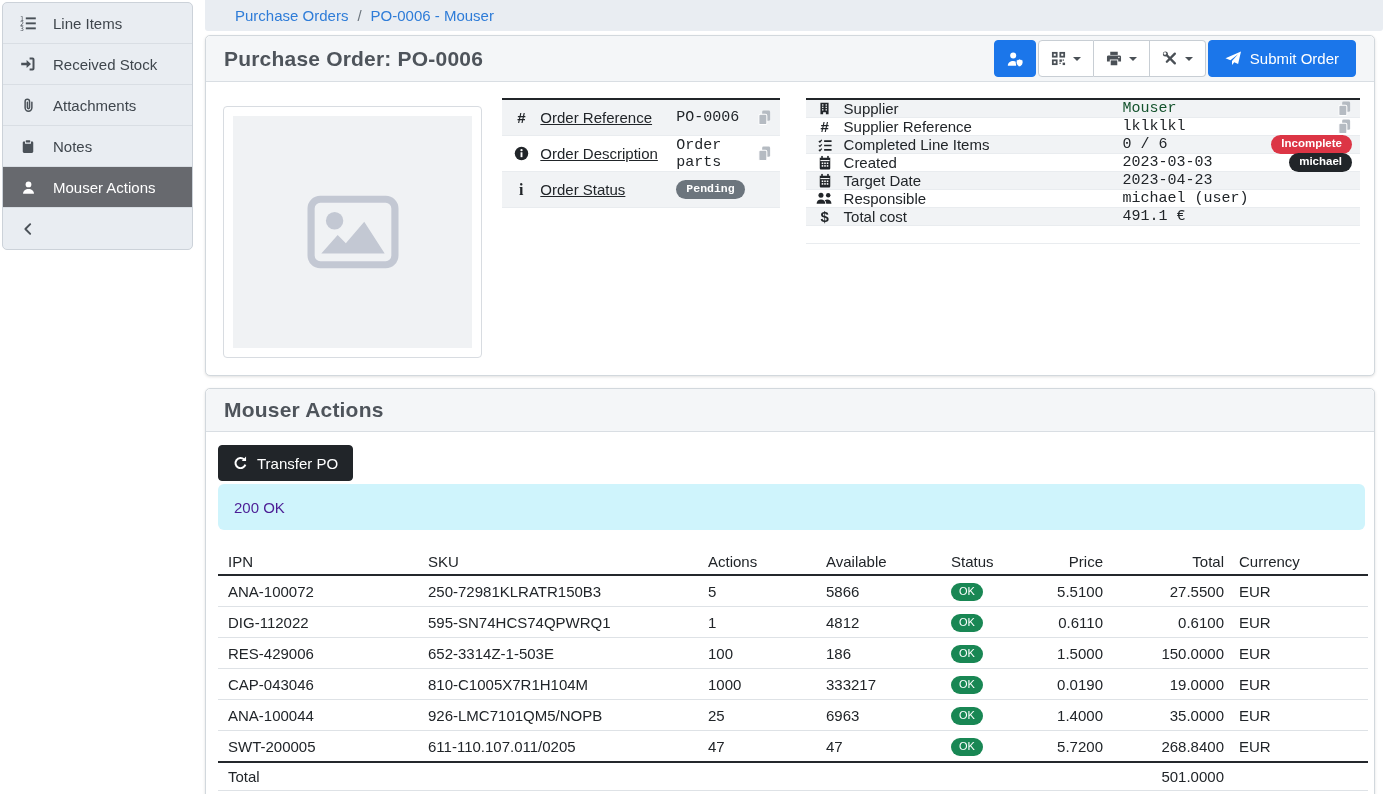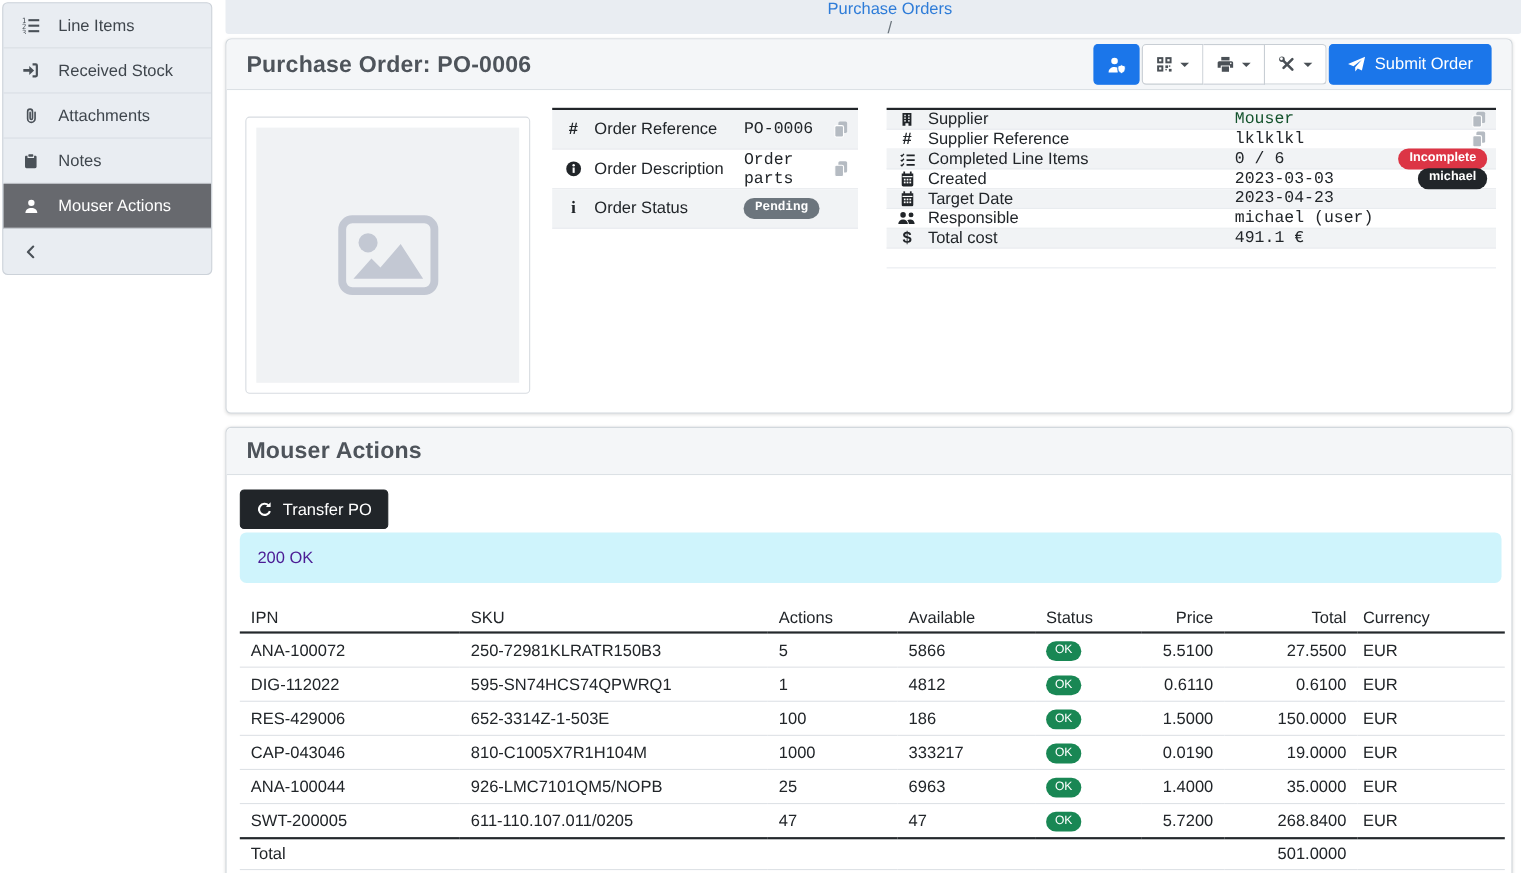--- a/index.html
+++ b/index.html
@@ -13,21 +13,21 @@
   .side-item { height:41px; display:flex; align-items:center;
                border-bottom:1px solid #d9dee4; color:#3f464d; font-size:15px; cursor:pointer; }
   .side-item:last-child { border-bottom:none; }
   .side-item .icon { width:50px; display:flex; justify-content:center; align-items:center; color:#4a5158; }
   .side-item.active { background:#67696e; color:#fff; }
   .side-item.active .icon { color:#fff; }
 
   
   .crumbbar { position:absolute; left:205px; top:0; width:1178px; height:31px;
               background:#e9edf2; display:flex; align-items:center; padding-left:30px;
-              font-size:15px; border-radius:0 0 3px 3px;flex-direction:column; }
+              font-size:15px; border-radius:0 0 3px 3px; }
   .crumbbar a { color:#2e7cd8; text-decoration:none; cursor:pointer; }
   .crumbbar .sep { color:#6c757d; margin:0 9px; }
 
   
   .panel { position:absolute; left:205px; width:1170px; background:#fff;
            border:1px solid #d2d8dd; border-radius:5px; box-shadow:0 1px 3px rgba(0,0,0,.12); }
   .panel > header { background:#f4f6f8; border-bottom:1px solid #d9dee3; border-radius:5px 5px 0 0;
                     display:flex; align-items:center; padding:0 18px; }
   .panel h1 { font-size:21px; font-weight:700; color:#4e545b; letter-spacing:.2px; }
   .panel1 { top:35px; height:341px; }
@@ -60,21 +60,21 @@
 
   
   .details { border-top:2px solid #212529; align-self:flex-start; }
   .details.left  { width:278px; margin-left:20px; }
   .details.right { width:556px; margin-left:26px; }
   .drow { display:flex; align-items:center; border-bottom:1px solid #e9ecef; font-size:15px; }
   .details.left  .drow { height:36px; }
   .details.right .drow { height:18px; }
   .drow.striped { background:#f1f3f5; }
   .drow .dicon { width:38px; display:flex; justify-content:center; align-items:center; color:#212529; }
-  .details.left  .dlabel { width:136px; }
+  .details.left  .dlabel { width:136px;text-decoration:underline; }
   .details.right .dlabel { width:279px; }
   .dvalue { flex:1; display:flex; align-items:center;font-family:Liberation Mono, monospace; }
   .dvalue a { color:#14532d; text-decoration:none; cursor:pointer; }
   .dright { margin-left:auto; padding-right:8px; display:flex; }
   .copybtn { background:none; border:none; cursor:pointer; color:#b5bbc2; padding:0; display:flex; }
   .drow.empty { height:26px; border-bottom:1px solid #e9ecef; }
 
   .badge { color:#fff; font-size:11.5px; font-weight:700; padding:3px 10px 4px; border-radius:10px;
            line-height:1; display:inline-block; }
 

